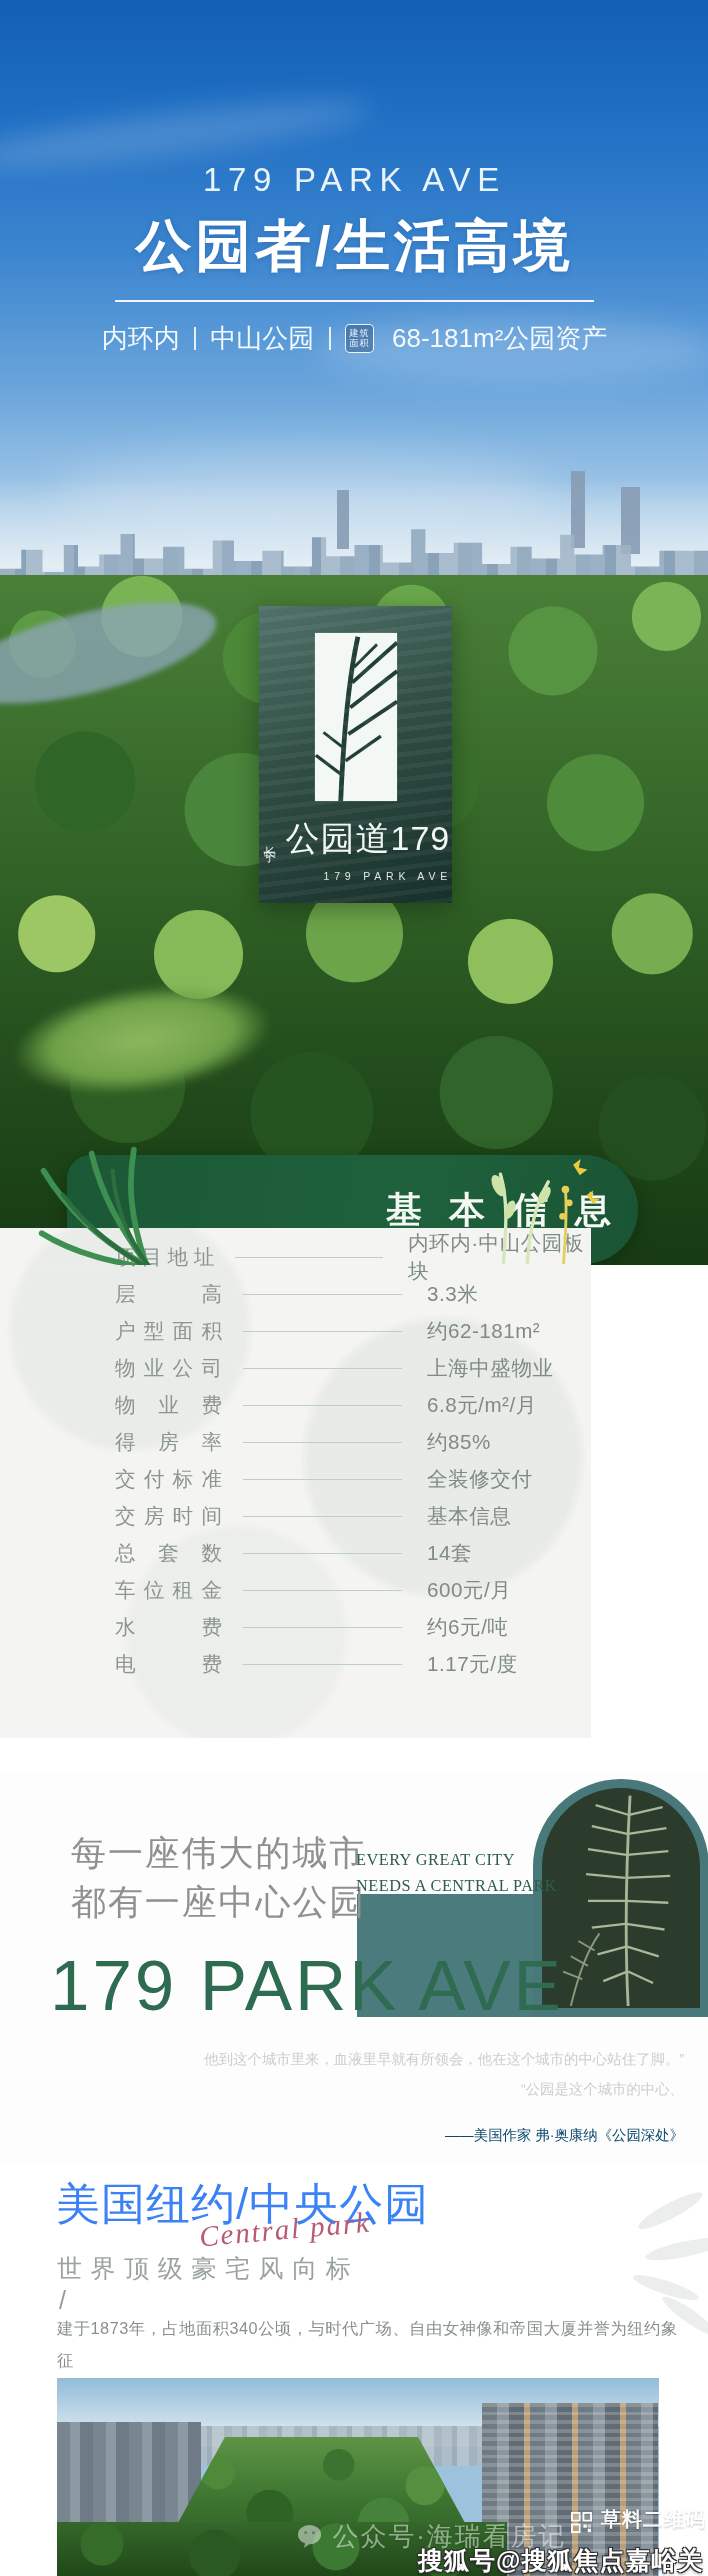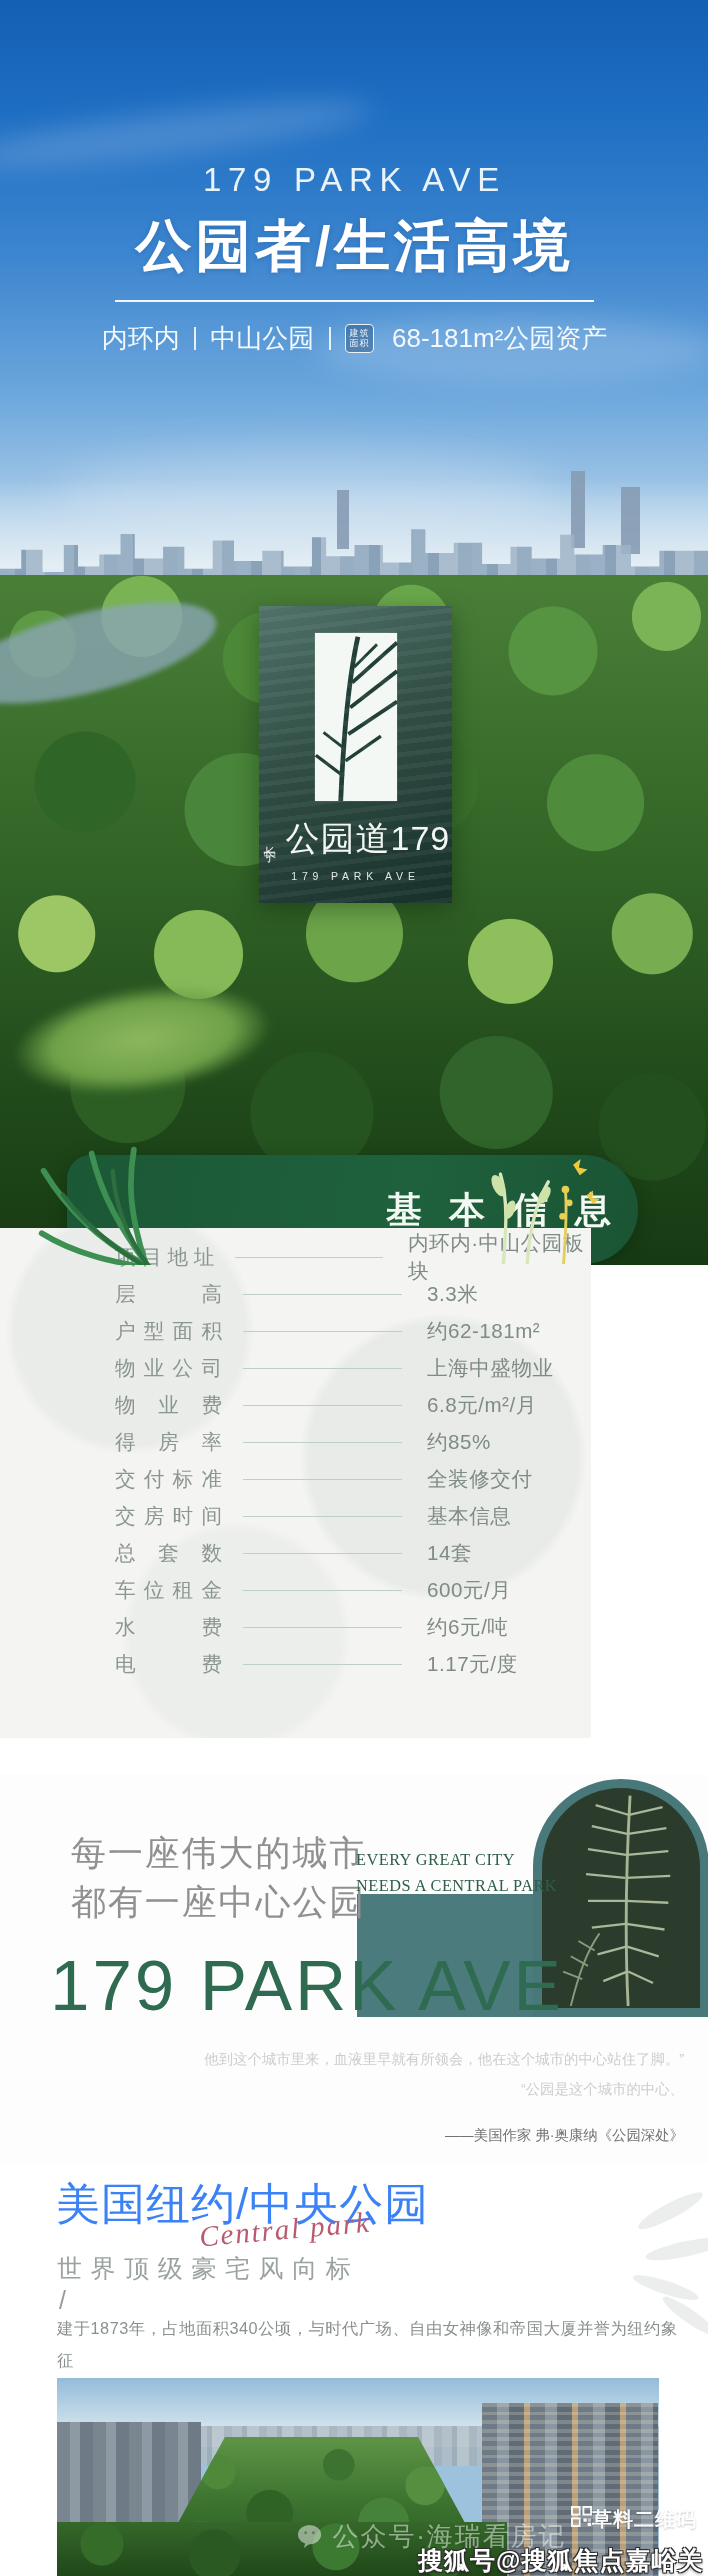--- a/index.html
+++ b/index.html
@@ -60,21 +60,21 @@
     font-size:26px;font-weight:300;color:#f2f8fc;}
   .hero-sub .divider{width:1.9px;height:23px;background:rgba(255,255,255,.85);}
   .sub-area{display:flex;align-items:center;gap:18px;}
   .area-badge{width:29px;height:29px;border:1.4px solid rgba(255,255,255,.9);border-radius:4.8px;
     background:rgba(8,40,78,.30);display:flex;flex-direction:column;justify-content:center;align-items:center;}
   .area-badge span{display:block;font-size:9px;line-height:1.15;letter-spacing:1px;}
 
   
   .logo-card{position:absolute;left:259px;top:606px;width:193px;height:297px;
     background:linear-gradient(155deg,#50726a 0%,#325046 42%,#17302a 100%);
-    box-shadow:0 5.7px 23px rgba(0,20,10,.35);text-align:center;color:#f3f7f4;}
+    box-shadow:0 5.7px 23px rgba(0,20,10,.35);text-align:right;color:#f3f7f4;}
   .logo-card::after{content:"";position:absolute;inset:0;
     background:repeating-linear-gradient(173deg,rgba(255,255,255,.05) 0 4.8px,transparent 4.8px 12.5px);}
   .logo-mark{display:block;margin:25px auto 0;}
   .logo-row{position:relative;z-index:2;margin-top:12.5px;display:flex;justify-content:center;align-items:center;gap:7.7px;}
   .logo-district{writing-mode:vertical-rl;font-size:12.5px;letter-spacing:2.9px;opacity:.95;}
   .logo-name{font-size:34px;font-weight:300;letter-spacing:1px;}
   .logo-en{position:relative;z-index:2;margin-top:8.6px;font-size:10.5px;letter-spacing:4.8px;opacity:.92;}
 
   
   .banner{position:absolute;left:67px;top:1155px;width:571px;height:109px;
@@ -104,21 +104,21 @@
   .arch{position:absolute;left:533px;top:4.8px;width:176px;height:238px;
     border:9.6px solid #49787a;border-radius:88px 88px 0 0;background:#2b3c2d;overflow:hidden;}
   .sec3-headline{position:absolute;left:71px;top:54px;font-size:35px;font-weight:300;
     color:#8f9091;letter-spacing:1.9px;line-height:49px;}
   .sec3-caption{position:absolute;left:356px;top:73px;font-family:"Liberation Serif","DejaVu Serif",serif;
     font-size:16.3px;color:#2f5d47;line-height:26px;letter-spacing:0.5px;}
   .sec3-big{position:absolute;left:50px;top:171px;font-size:71px;font-weight:200;
     color:#2e6b50;letter-spacing:2.9px;}
   .sec3-quote{position:absolute;right:25px;top:270px;text-align:right;color:#cdcdcd;
     font-size:14.4px;line-height:30px;}
-  .sec3-quote .attr{margin-top:16.3px;color:#737373;}
+  .sec3-quote .attr{margin-top:16.3px;color:#0c4a6e;}
 
   
   .sec4{position:absolute;left:0;top:2163px;width:709px;height:413px;background:#ffffff;}
   .bamboo-wm{position:absolute;right:0;top:19px;opacity:.35;}
   .ny-title{position:absolute;left:56px;top:11.5px;font-size:44px;font-weight:400;
     color:#3b82f6;letter-spacing:1px;}
   .ny-script{position:absolute;left:199px;top:50px;font-family:"Liberation Serif","DejaVu Serif",serif;
     font-style:italic;font-size:29px;color:#b95a6e;transform:rotate(-5deg);letter-spacing:1.9px;}
   .ny-sub{position:absolute;left:57px;top:89px;font-size:25px;font-weight:300;
     color:#9ba3a0;letter-spacing:8.6px;}
@@ -150,21 +150,21 @@
       linear-gradient(180deg,#5d9446 0%,#3d7530 45%,#25511e 100%);}
   .p-bottom{position:absolute;left:0;top:144px;width:450px;height:55px;
     background-image:
       radial-gradient(circle at 10% 40%,#356c2a 0 21px,transparent 22px),
       radial-gradient(circle at 35% 60%,#2a5a21 0 25px,transparent 26px),
       radial-gradient(circle at 62% 45%,#3d7a31 0 23px,transparent 24px),
       radial-gradient(circle at 86% 65%,#2f6426 0 21px,transparent 22px),
       linear-gradient(180deg,#35682a,#1f4719);}
 
   
-  .wm-qr{position:absolute;left:571px;top:343px;display:flex;align-items:flex-start;gap:0;
+  .wm-qr{position:absolute;left:571px;top:343px;display:flex;align-items:flex-end;gap:9px;
     color:#ffffff;font-size:20px;font-weight:700;letter-spacing:1px;opacity:.95;
     text-shadow:0 1px 1.9px rgba(0,0,0,.25);z-index:6;}
   .wm-wechat{position:absolute;left:297px;top:356px;display:flex;align-items:center;gap:8.6px;
     color:#ffffff;font-size:26px;letter-spacing:1.9px;opacity:.48;z-index:6;
     text-shadow:0 1px 1.9px rgba(0,0,0,.2);}
   .wm-sohu{position:absolute;left:418px;top:381px;font-size:25px;font-weight:700;color:#ffffff;
     letter-spacing:1px;z-index:7;
     text-shadow:-1px -1px 0 #2e2e2e,1px -1px 0 #2e2e2e,-1px 1px 0 #2e2e2e,1px 1px 0 #2e2e2e,0 1.9px 3.8px rgba(0,0,0,.45);}
 </style>
 </head>

